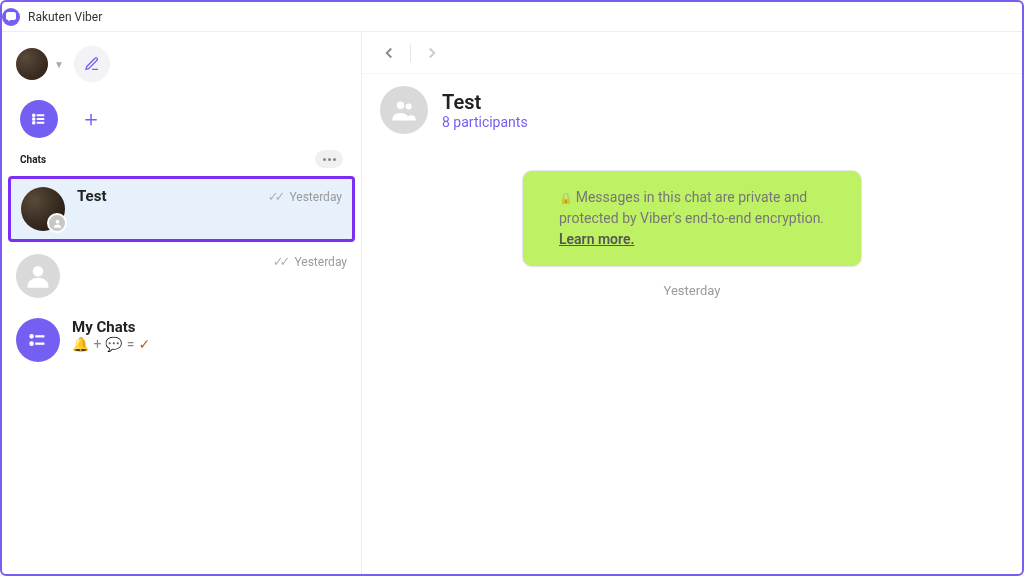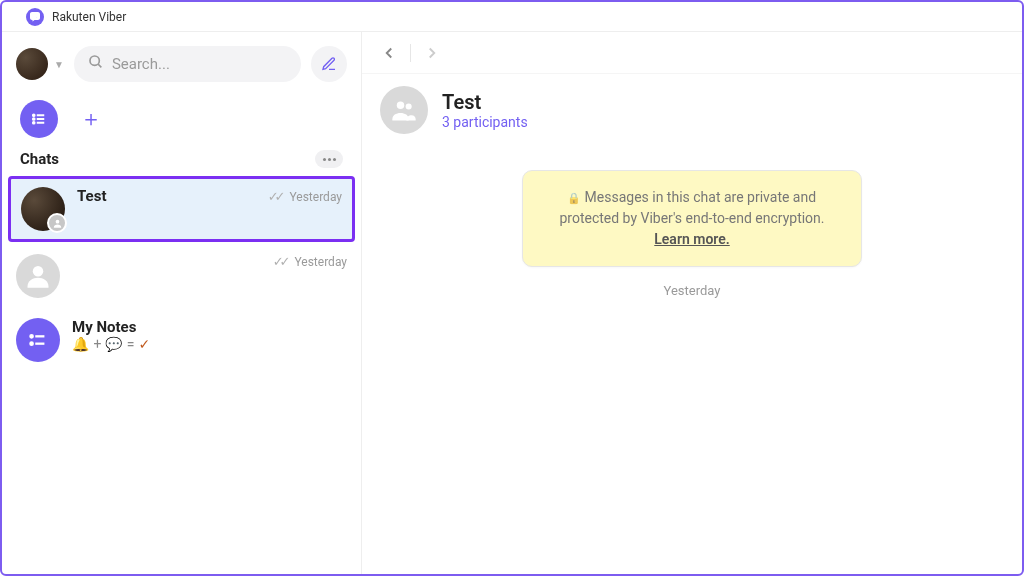--- a/index.html
+++ b/index.html
@@ -1,17 +1,17 @@
 <!DOCTYPE html>
 <html><head>
 <meta charset="utf-8">
 <style>
   * { box-sizing: border-box; margin: 0; padding: 0; font-family: -apple-system, BlinkMacSystemFont, "Segoe UI", Roboto, sans-serif; }
   body { width: 1024px; height: 576px; background: #fff; border: 2px solid #7d5cf0; border-radius: 6px; overflow: hidden; }
-  .titlebar { height: 30px; display: flex; align-items: center; padding: 0 24px; border-bottom: 1px solid #eee; gap: 8px; }
+  .titlebar { height: 30px; display: flex; align-items: center; padding: 0 0; border-bottom: 1px solid #eee; gap: 8px; }
   .app-icon { width: 18px; height: 18px; background: #7360f2; border-radius: 50%; display: flex; align-items: center; justify-content: center; color: #fff; font-size: 12px; font-weight: bold; }
   .app-title { font-size: 12px; color: #333; }
   .container { display: flex; height: calc(100% - 30px); }
   .sidebar { width: 360px; border-right: 1px solid #eee; display: flex; flex-direction: column; }
   .topbar { display: flex; align-items: center; gap: 10px; padding: 14px 14px 10px 14px; }
   .avatar-small { width: 32px; height: 32px; border-radius: 50%; background: radial-gradient(circle at 30% 30%, #5a4a3a, #2a1a10); position: relative; }
   .avatar-caret { margin-left: -4px; color: #aaa; font-size: 10px; }
   .search-wrap { flex: 1; height: 36px; background: #f3f3f5; border-radius: 20px; display: flex; align-items: center; padding: 0 14px; gap: 8px; }
   .search-icon { color: #9a9a9a; }
   .search-input { border: none; background: transparent; outline: none; font-size: 15px; color: #555; width: 100%; }
@@ -19,21 +19,21 @@
   .compose-btn { width: 36px; height: 36px; border-radius: 50%; background: #f3f3f5; display: flex; align-items: center; justify-content: center; color: #7360f2; cursor: pointer; }
   .compose-btn svg { width: 16px; height: 16px; }
 
   .qnav { display: flex; gap: 14px; padding: 8px 18px 2px 18px; }
   .qnav-item { width: 38px; height: 38px; border-radius: 50%; display: flex; align-items: center; justify-content: center; cursor: pointer; }
   .qnav-filled { background: #7360f2; color: #fff; }
   .qnav-plus { color: #7360f2; font-size: 22px; font-weight: 300; }
   .qnav-item svg { width: 18px; height: 18px; }
 
   .section-hdr { display: flex; align-items: center; justify-content: space-between; padding: 10px 18px 6px 18px; }
-  .section-title { font-size: 15px; font-weight: 700; color: #222; }
+  .section-title { font-size: 10px; font-weight: 700; color: #222; }
   .section-more { width: 28px; height: 18px; border-radius: 10px; background: #f0f0f2; display: flex; align-items: center; justify-content: center; gap: 2px; cursor: pointer; }
   .section-more span { width: 3px; height: 3px; background: #888; border-radius: 50%; }
 
   .chat-list { flex: 1; overflow: hidden; }
   .chat-item { display: flex; gap: 12px; padding: 10px 14px; cursor: pointer; position: relative; }
   .chat-item.selected { background: #e6f1fb; border: 3px solid #7b2ff2; border-radius: 4px; margin: 2px 6px; padding: 8px 10px; }
   .chat-avatar { width: 44px; height: 44px; border-radius: 50%; background: #d9d9d9; display: flex; align-items: center; justify-content: center; flex-shrink: 0; position: relative; }
   .chat-avatar.photo { background: radial-gradient(circle at 30% 30%, #5a4a3a, #1a0f08); }
   .group-mini { position: absolute; right: -2px; bottom: -2px; width: 20px; height: 20px; border-radius: 50%; background: #c7c7c7; border: 2px solid #fff; display:flex; align-items:center; justify-content:center; }
   .chat-avatar.placeholder svg { width: 28px; height: 28px; fill: #fff; }
@@ -54,21 +54,21 @@
   .nav-arrow.fwd { color: #ccc; }
   .nav-divider { width: 1px; height: 18px; background: #e6e6e6; }
 
   .chat-header { display: flex; align-items: center; gap: 14px; padding: 12px 18px 16px 18px; }
   .chat-header-avatar { width: 48px; height: 48px; border-radius: 50%; background: #d9d9d9; display: flex; align-items: center; justify-content: center; }
   .chat-header-avatar svg { width: 28px; height: 28px; fill: #fff; }
   .chat-header-name { font-size: 20px; font-weight: 600; color: #222; }
   .chat-header-sub { font-size: 14px; color: #7360f2; cursor: pointer; }
 
   .msg-area { flex: 1; padding: 20px 30px; display: flex; flex-direction: column; align-items: center; gap: 10px; }
-  .enc-box { max-width: 340px; background: #fef9c3; border: 1px solid #e6e6e6; border-radius: 10px; padding: 16px 36px; text-align: center; font-size: 14px; color: #777; line-height: 1.5; box-shadow: 0 1px 2px rgba(0,0,0,0.03); }
+  .enc-box { max-width: 340px; background: #bef264; border: 1px solid #e6e6e6; border-radius: 10px; padding: 16px 36px; text-align: left; font-size: 14px; color: #777; line-height: 1.5; box-shadow: 0 1px 2px rgba(0,0,0,0.03); }
   .enc-box .learn { color: #555; text-decoration: underline; font-weight: 600; cursor: pointer; }
   .enc-box .lock { font-size: 11px; margin-right: 3px; opacity: .6; }
   .date-sep { font-size: 13px; color: #9a9a9a; margin-top: 6px; }
 </style>
 </head>
 <body>
 
 <div class="titlebar">
   <div class="app-icon">
     <svg viewBox="0 0 24 24" width="12" height="12">
@@ -78,29 +78,20 @@
   <div class="app-title">Rakuten Viber</div>
 </div>
 
 <div class="container">
 
   <div class="sidebar">
 
     <div class="topbar">
       <div class="avatar-small"></div>
       <span class="avatar-caret">▼</span>
-      <div class="search-wrap">
-        <span class="search-icon">
-          <svg width="16" height="16" viewBox="0 0 24 24" fill="none" stroke="currentColor" stroke-width="2.5">
-              <circle cx="10" cy="10" r="7"></circle>
-              <line x1="20" y1="20" x2="15" y2="15"></line>
-            </svg>
-        </span>
-        <input class="search-input" placeholder="Search..." style="">
-      </div>
       <div class="compose-btn">
         <svg viewBox="0 0 24 24" fill="none" stroke="currentColor" stroke-width="2">
             <path d="M12 20h9"></path>
             <path d="M16.5 3.5a2.1 2.1 0 113 3L7 19l-4 1 1-4 12.5-12.5z"></path>
           </svg>
       </div>
     </div>
 
     <div class="qnav">
       <div class="qnav-item qnav-filled">
@@ -169,21 +160,21 @@
         <div class="chat-avatar notes">
           <svg viewBox="0 0 24 24" fill="none" stroke="currentColor" stroke-width="2.5">
               <circle cx="5" cy="8" r="1.3" fill="currentColor"></circle>
               <line x1="9" y1="8" x2="19" y2="8"></line>
               <circle cx="5" cy="16" r="1.3" fill="currentColor"></circle>
               <line x1="9" y1="16" x2="19" y2="16"></line>
             </svg>
         </div>
         <div class="chat-body">
           <div class="chat-row1">
-            <span class="chat-name">My Notes</span>
+            <span class="chat-name">My Chats</span>
           </div>
           <div class="notes-icons">
             <span>🔔</span>
             <span style="color:#888">+</span>
             <span>💬</span>
             <span style="color:#888">=</span>
             <span style="color:#c05a1e">✓</span>
           </div>
         </div>
       </div>
@@ -210,21 +201,21 @@
       <div class="chat-header-avatar">
         <svg viewBox="0 0 24 24">
             <circle cx="9" cy="8" r="3.2"></circle>
             <circle cx="16" cy="9" r="2.6"></circle>
             <path d="M2 20c0-3.6 3.2-5.4 7-5.4s7 1.8 7 5.4v1H2v-1z"></path>
             <path d="M14 20c0-2.2 2-3.6 4.4-3.6S22 17.8 22 20v1h-8v-1z"></path>
           </svg>
       </div>
       <div>
         <div class="chat-header-name">Test</div>
-        <div class="chat-header-sub">3 participants</div>
+        <div class="chat-header-sub">8 participants</div>
       </div>
     </div>
 
     <div class="msg-area">
       <div class="enc-box">
         <span class="lock">🔒</span><span>Messages in this chat are private and protected by Viber's end-to-end encryption. </span><span class="learn">Learn more.</span>
       </div>
       <div class="date-sep">Yesterday</div>
     </div>
   </div>

